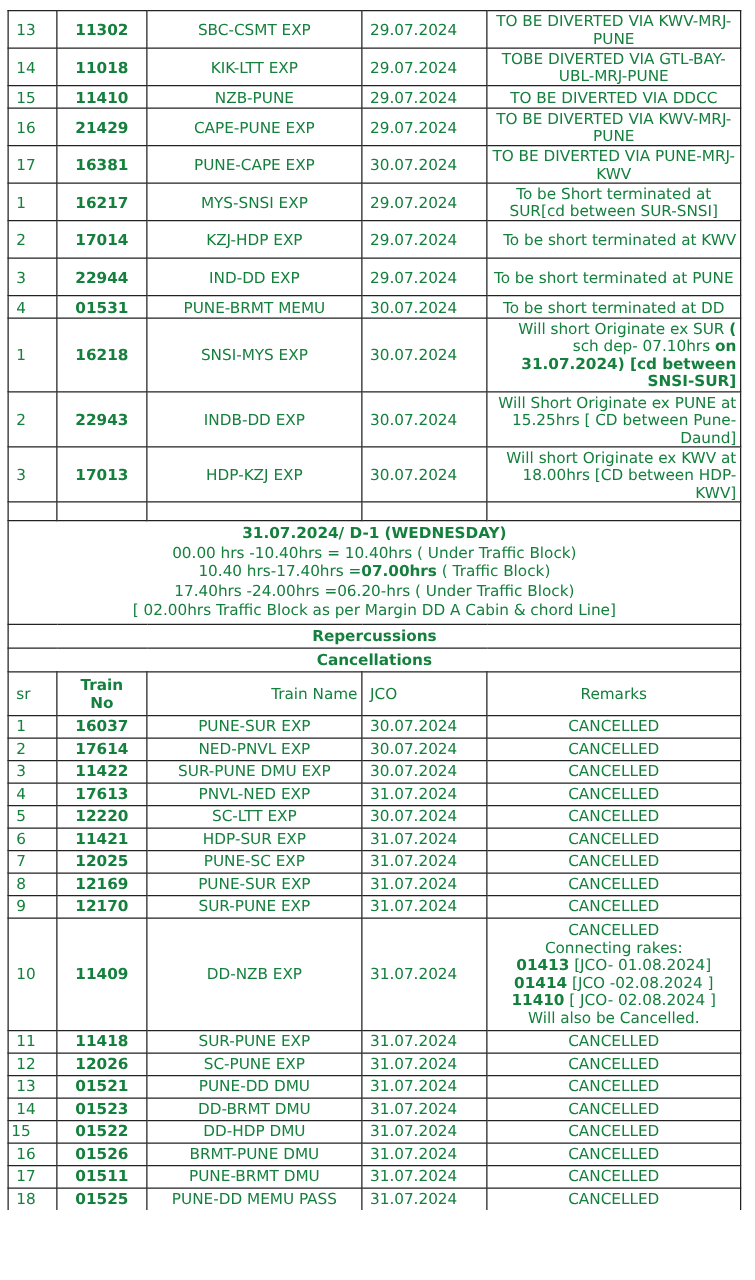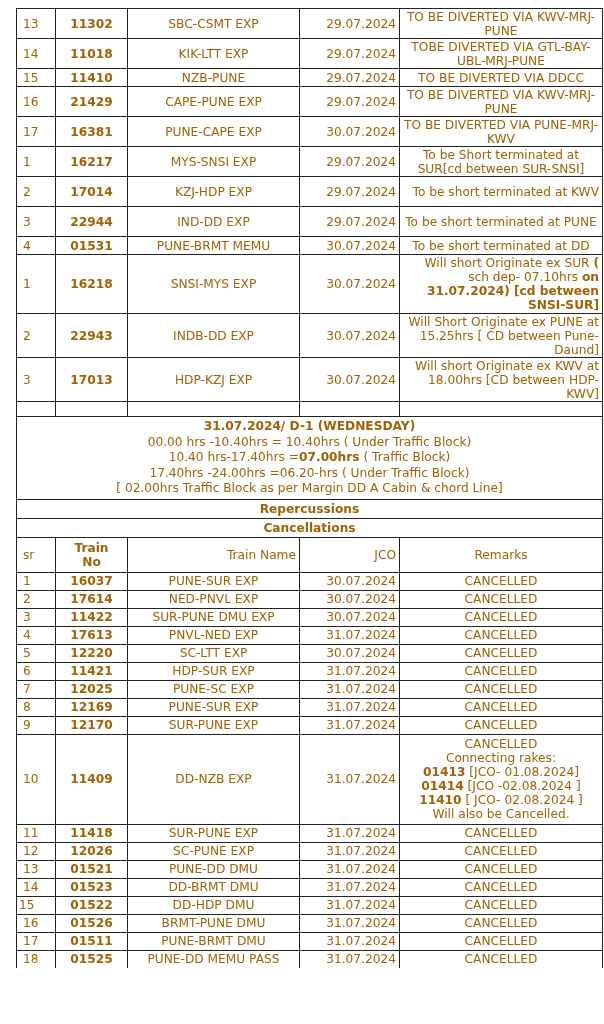--- a/index.html
+++ b/index.html
@@ -1,31 +1,31 @@
 <!DOCTYPE html>
 <html><head>
   <meta charset="utf-8">
   <style>
     html, body { margin: 0; padding: 0; background: #ffffff; }
     body { width: 604px; height: 1024px; overflow: hidden; position: relative; }
     .doc {
-      position: absolute; left: 16px; top: 8px; width: 586px;
-      font-family: "DejaVu Sans", sans-serif; font-size: 12.2px; color: #a16207;
+      position: absolute; left: 6px; top: 8px; width: 586px;
+      font-family: "DejaVu Sans", sans-serif; font-size: 12.2px; color: #15803d;
     }
     table { border-collapse: collapse; width: 586px; table-layout: fixed; }
     td, th { border: 1.5px solid #222; padding: 0 3px; vertical-align: middle; line-height: 14px; font-weight: normal; }
     col.c-sr { width: 39px; }
     col.c-no { width: 72px; }
     col.c-name { width: 172px; }
     col.c-date { width: 100px; }
     col.c-rem { width: 203px; }
     .sr { text-align: left; padding-left: 6px; }
     .no { text-align: center; font-weight: bold; }
     .nm { text-align: center; }
-    .dt { text-align: right; padding-left: 6px; }
+    .dt { text-align: left; padding-left: 6px; }
     .rm-c { text-align: center; }
     .rm-l { text-align: right; padding-left: 4px; }
     .section { text-align: center; font-weight: bold; height: 18px; }
     .b { font-weight: bold; }
     .h2 { height: 30px; }
     .h1 { height: 18px; }
     .h4 { height: 59px; }
     .h3 { height: 44px; }
     .h6 { height: 90px; }
     .empty { height: 15px; }

